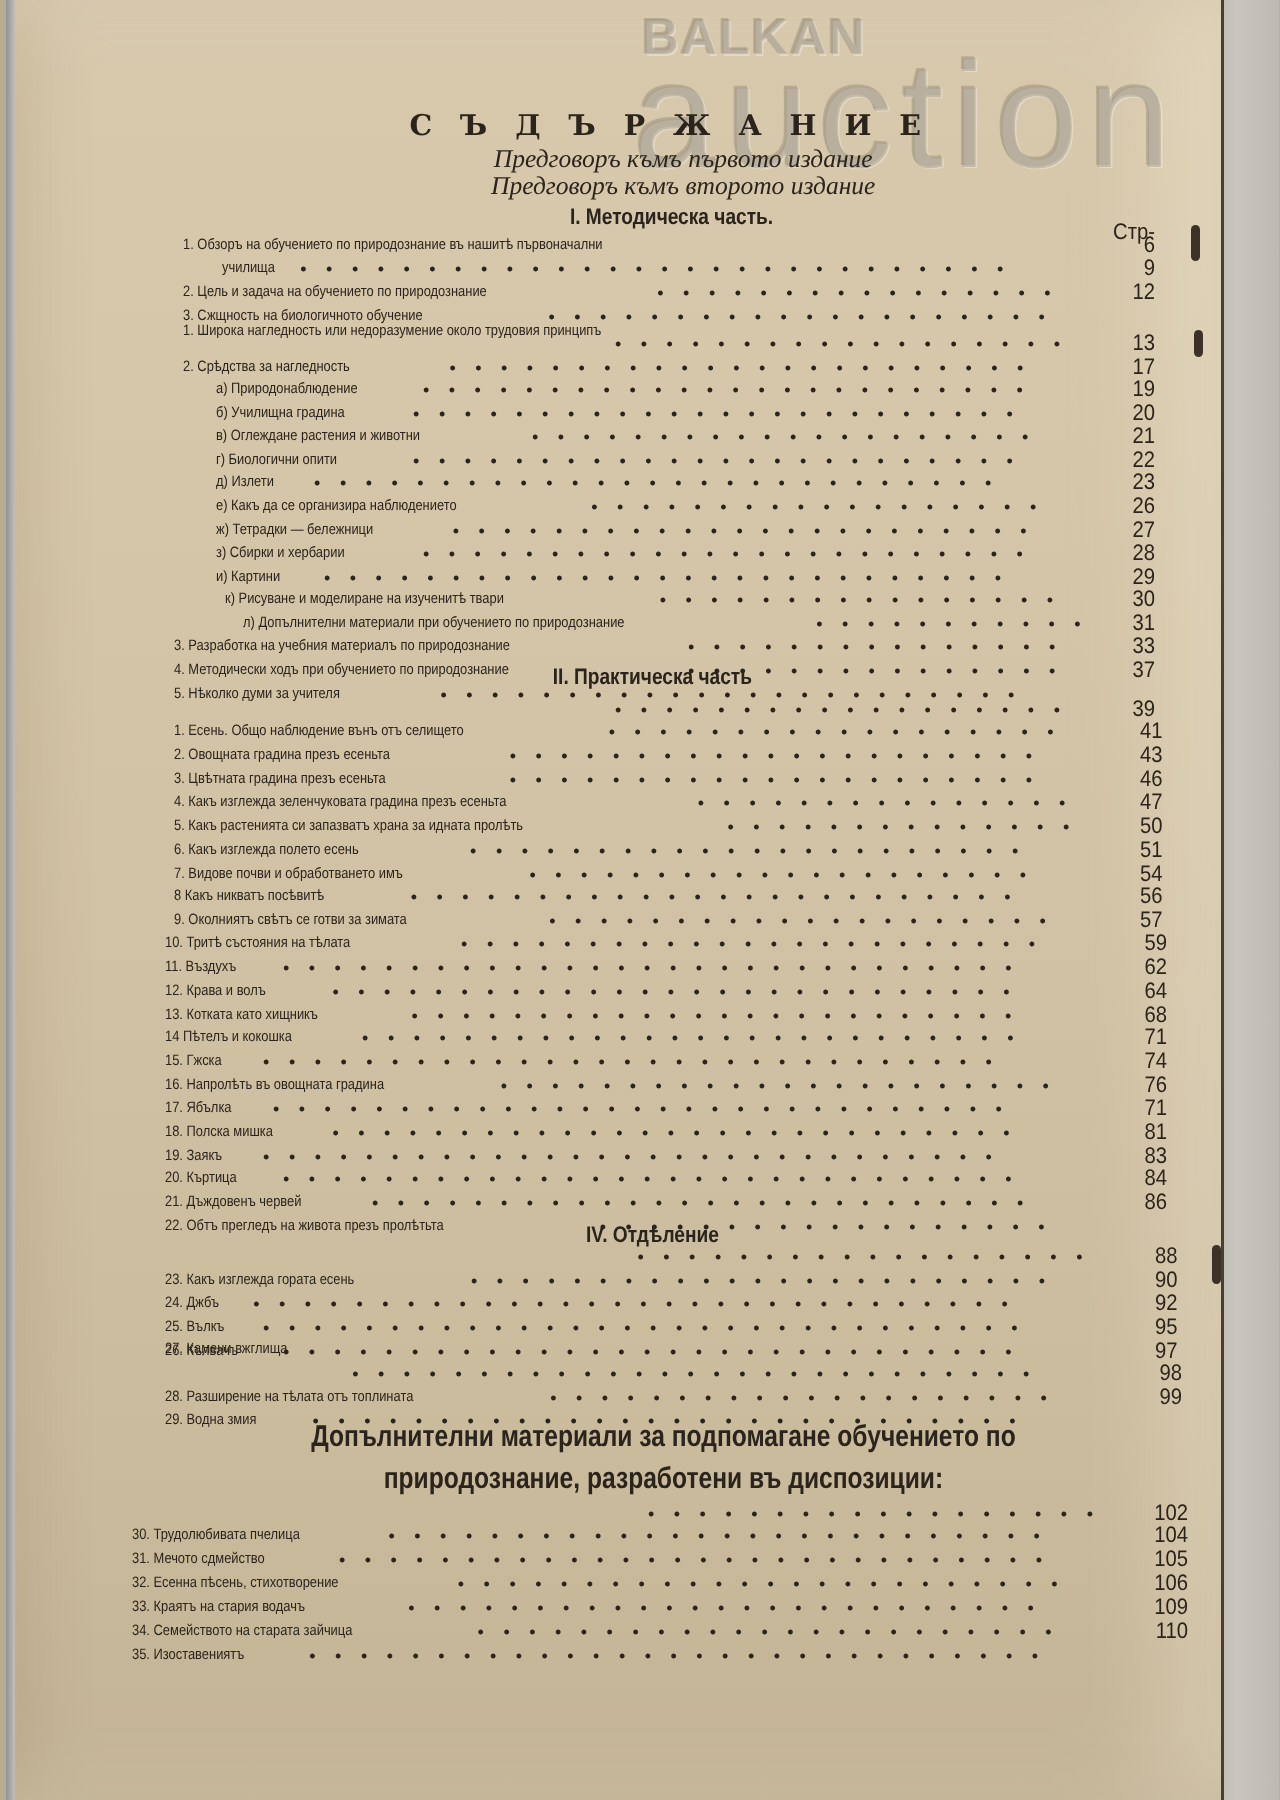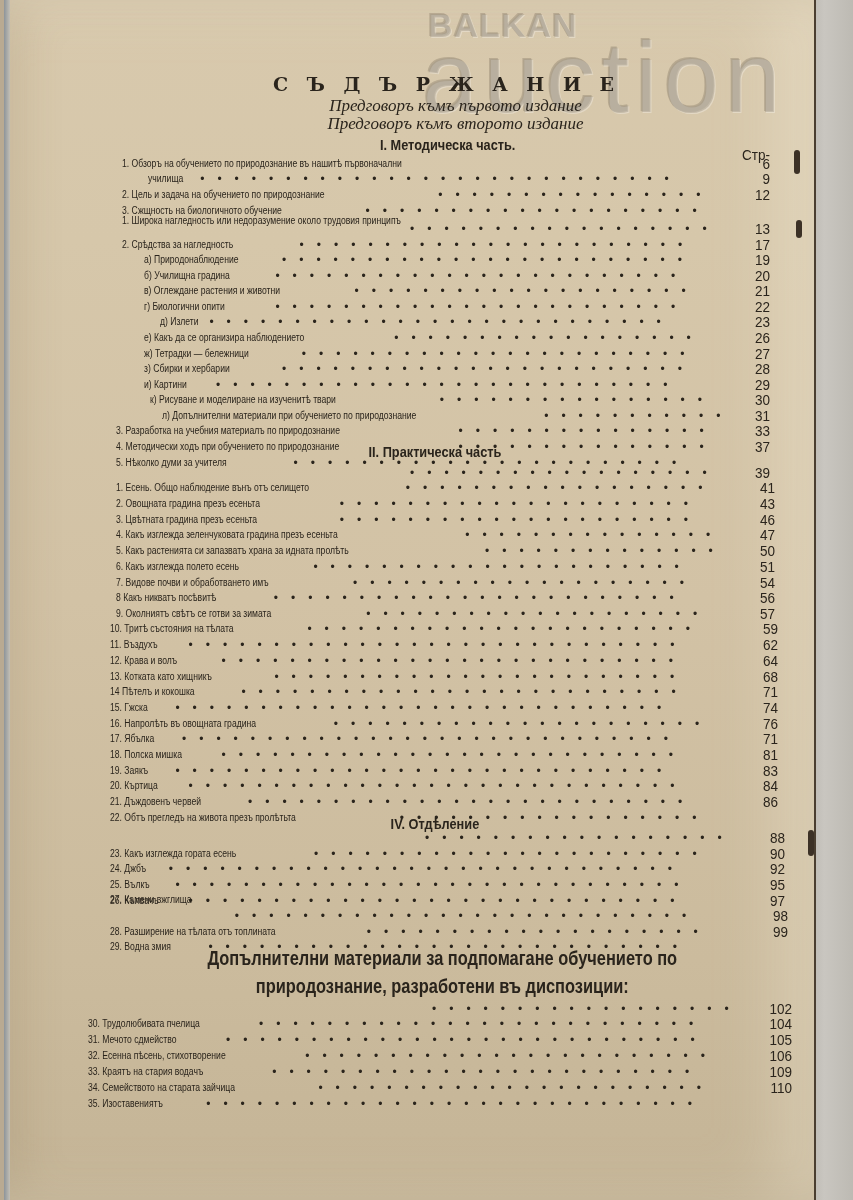--- a/index.html
+++ b/index.html
@@ -116,21 +116,21 @@
       <div class="pg" style="left: 730px; top: 252px;">19</div>
       <div class="row" style="left: 144px; top: 268px;"><span class="lbl">б) Училищна градина</span></div>
       <div class="leader" style="left: 275.4px; top: 270px; width: 450.6px;">••••••••••••••••••••••••</div>
       <div class="pg" style="left: 730px; top: 268px;">20</div>
       <div class="row" style="left: 144px; top: 283px;"><span class="lbl">в) Оглеждане растения и животни</span></div>
       <div class="leader" style="left: 354.6px; top: 285px; width: 371.4px;">••••••••••••••••••••</div>
       <div class="pg" style="left: 730px; top: 283px;">21</div>
       <div class="row" style="left: 144px; top: 299px;"><span class="lbl">г) Биологични опити</span></div>
       <div class="leader" style="left: 275.4px; top: 301px; width: 450.6px;">••••••••••••••••••••••••</div>
       <div class="pg" style="left: 730px; top: 299px;">22</div>
-      <div class="row" style="left: 144px; top: 314px; margin-left: 16px;"><span class="lbl">д) Излети</span></div>
+      <div class="row" style="left: 144px; top: 314px;"><span class="lbl">д) Излети</span></div>
       <div class="leader" style="left: 209.4px; top: 316px; width: 516.6px;">•••••••••••••••••••••••••••</div>
       <div class="pg" style="left: 730px; top: 314px;">23</div>
       <div class="row" style="left: 144px; top: 330px;"><span class="lbl">е) Какъ да се организира наблюдението</span></div>
       <div class="leader" style="left: 394.2px; top: 332px; width: 331.8px;">••••••••••••••••••</div>
       <div class="pg" style="left: 730px; top: 330px;">26</div>
       <div class="row" style="left: 144px; top: 346px;"><span class="lbl">ж) Тетрадки — бележници</span></div>
       <div class="leader" style="left: 301.8px; top: 348px; width: 424.2px;">•••••••••••••••••••••••</div>
       <div class="pg" style="left: 730px; top: 346px;">27</div>
       <div class="row" style="left: 144px; top: 361px;"><span class="lbl">з) Сбирки и хербарии</span></div>
       <div class="leader" style="left: 282px; top: 363px; width: 444px;">••••••••••••••••••••••••</div>

